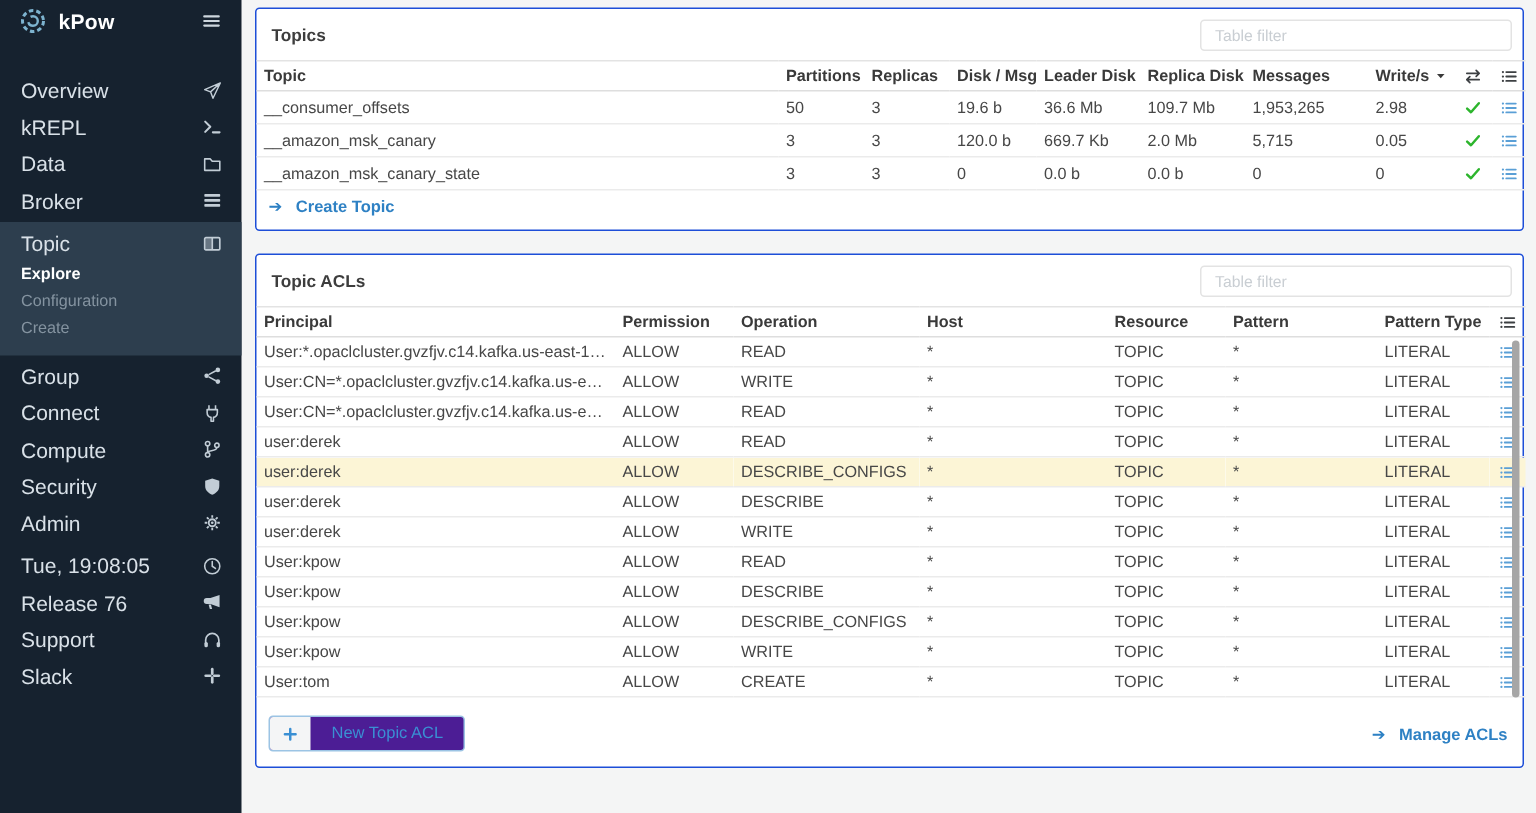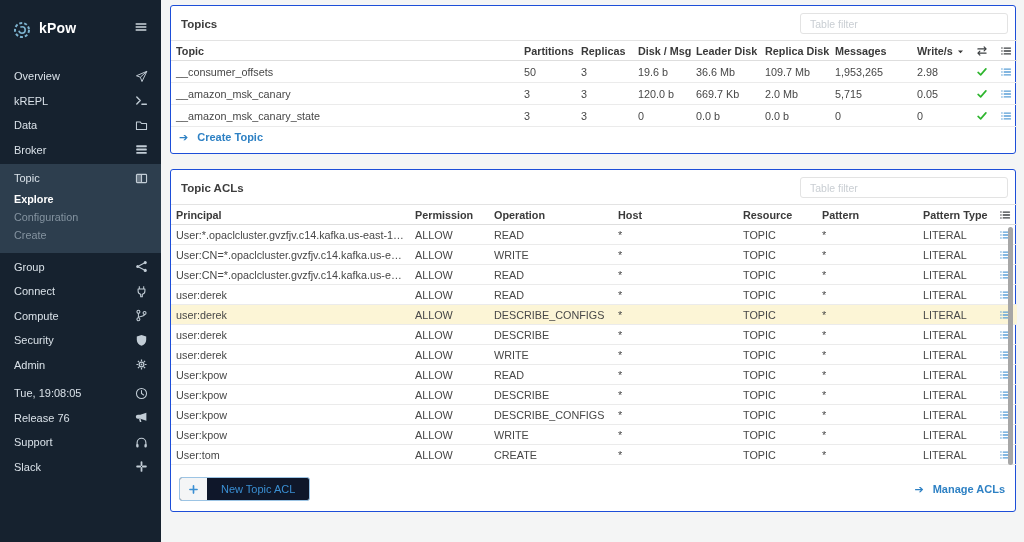--- a/index.html
+++ b/index.html
@@ -1,28 +1,28 @@
 <!DOCTYPE html>
 <html><head>
 <meta charset="utf-8">
 <style>
   *{box-sizing:border-box;margin:0;padding:0}
   html,body{width:1024px;height:542px;overflow:hidden}
   body{display:flex;font-family:"Liberation Sans","DejaVu Sans",sans-serif;background:#f4f5f5;-webkit-font-smoothing:antialiased}
 
   
   .sidebar{width:161px;flex-shrink:0;background:#16222f;color:#d9e1e8;display:flex;flex-direction:column}
-  .logo-row{display:flex;align-items:flex-start;padding:20px 13px 4px 12px}
+  .logo-row{display:flex;align-items:center;padding:4px 13px 4px 12px}
   .logo-icn{color:#7db3cf}
   .logo-icn svg{width:20px;height:20px;display:block}
   .logo-text{margin-left:7px;font-size:14px;font-weight:700;color:#fff;letter-spacing:.2px;cursor:pointer}
   .burger{margin-left:auto;color:#cdd6dd;cursor:pointer}
   .burger svg{width:14px;height:14px;display:block}
   #side-nav{margin-top:20px}
-  .nav-item{height:24.5px;padding:0 13px 0 14px;display:flex;align-items:center;font-size:11px;color:#d9e1e8;cursor:pointer}
+  .nav-item{height:24.5px;padding:0 13px 0 14px;display:flex;align-items:center;font-size:14px;color:#d9e1e8;cursor:pointer}
   .nav-item .lbl{flex:1;white-space:nowrap}
   .nav-item .icon{margin-left:auto;color:#c2cdd6}
   .nav-item .icon svg{width:13px;height:13px;display:block}
   .active-section{background:#2d3e4e;padding:2px 0 8px;margin:2px 0}
   .sub-item{padding:2.5px 14px;font-size:10.8px;color:#8493a0;cursor:pointer;line-height:13px}
   .sub-item.current{color:#fff;font-weight:700}
   #side-footer{margin-top:4px}
 
   
   .main{flex:1;padding:5px 8px 0 9px;display:flex;flex-direction:column;min-width:0}
@@ -44,21 +44,21 @@
   .icon.dark{color:#3d4043}
   .icon.green{color:#2db52d}
   .icon.blue{color:#5a9fd6}
   .sort svg{width:9px;height:9px;vertical-align:-1px;margin-left:3px;color:#3a3a3a}
 
   .card-foot{margin-top:auto;display:flex;align-items:center;padding:0 10px 9px 8px}
   .card-foot.right{justify-content:flex-start}
   .card-foot.split{justify-content:space-between;padding-bottom:10px}
   .link{color:#2e81c4;font-size:11px;font-weight:600;cursor:pointer;text-decoration:none;white-space:nowrap}
   .link .arr{margin-right:9px;font-weight:400}
-  .btn-new{display:flex;align-items:center;height:24px;border:1px solid #9cc4e4;border-radius:3px;background:#0f172a;cursor:pointer;overflow:hidden;padding:0;font-family:inherit}
+  .btn-new{display:flex;align-items:center;height:24px;border:1px solid #9cc4e4;border-radius:3px;background:#4c1d95;cursor:pointer;overflow:hidden;padding:0;font-family:inherit}
   .btn-new .plus-seg{width:27px;height:100%;background:#f4f5f6;display:flex;align-items:center;justify-content:center;color:#3a8fd3}
   .btn-new .plus-seg svg{width:11px;height:11px;display:block}
   .btn-new .btn-lbl{padding:0 14px;color:#3a8fd3;font-size:11px}
   .scroll-thumb{position:absolute;right:2px;top:57px;width:5px;height:238px;background:#a6a6a6;border-radius:3px;cursor:pointer}
 </style>
 </head>
 <body>
 
 <aside class="sidebar">
   <div class="logo-row">

